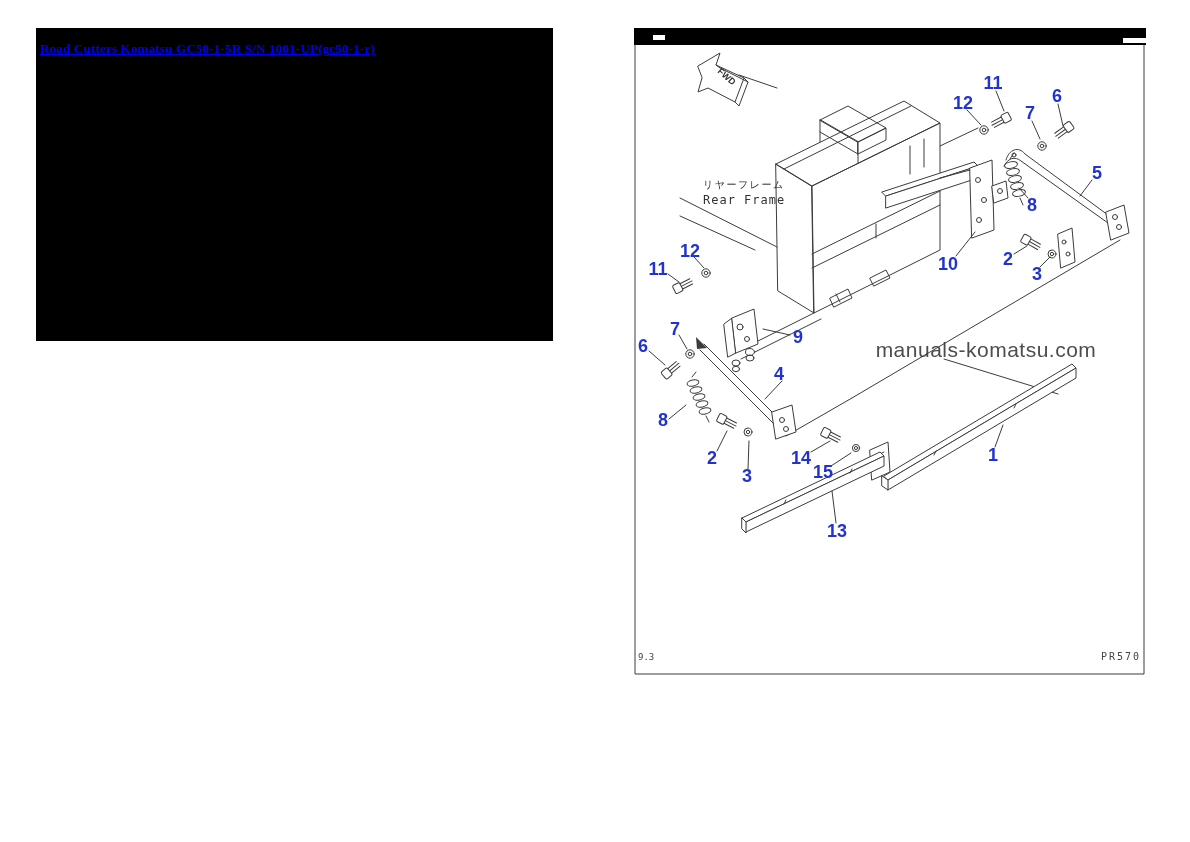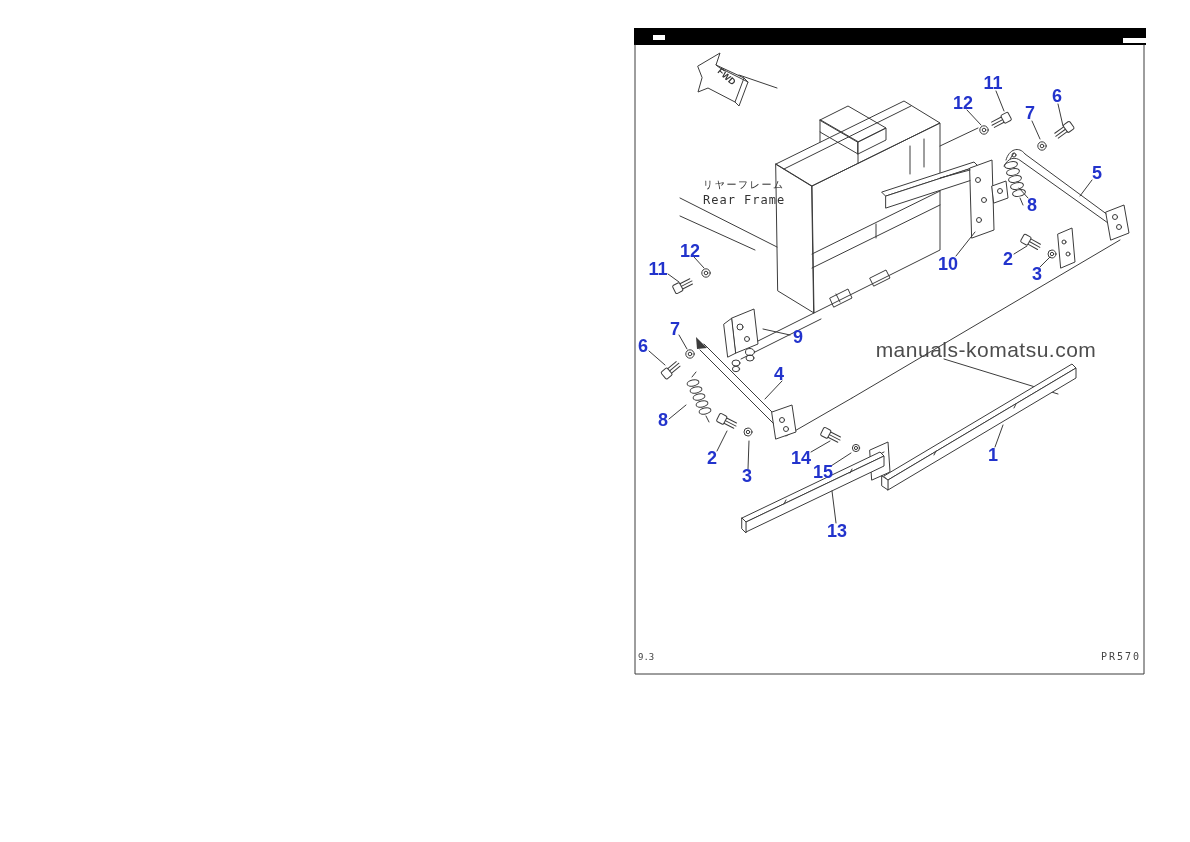--- a/index.html
+++ b/index.html
@@ -24,20 +24,23 @@
   .en{font-family:"DejaVu Sans Mono",monospace;font-size:12px;fill:#333;letter-spacing:1px;}
   .code{font-family:"DejaVu Sans Mono",monospace;font-size:10px;fill:#444;letter-spacing:2px;}
   .pageno{font-family:"DejaVu Sans Mono",monospace;font-size:9px;fill:#444;}
   .fwd{font-family:"Liberation Sans",sans-serif;font-weight:bold;font-size:9px;fill:#333;}
 </style>
 </head>
 <body>
 
 <div class="stage">
 
+  <div class="left-box">
+    <a href="#">Road Cutters Komatsu GC50-1-5R S/N 1001-UP(gc50-1-r)</a>
+  </div>
 
   <div class="panel">
     <svg viewBox="0 0 512 648" width="512" height="648">
       <g class="ink">
 
         <rect x="0" y="0" width="512" height="17" fill="#000"></rect>
         <rect x="19" y="7" width="12" height="5" fill="#fff"></rect>
         <rect x="489" y="10" width="23" height="5" fill="#fff"></rect>
         <path class="border" d="M1,17 L1,646 L510,646 L510,17"></path>
 

